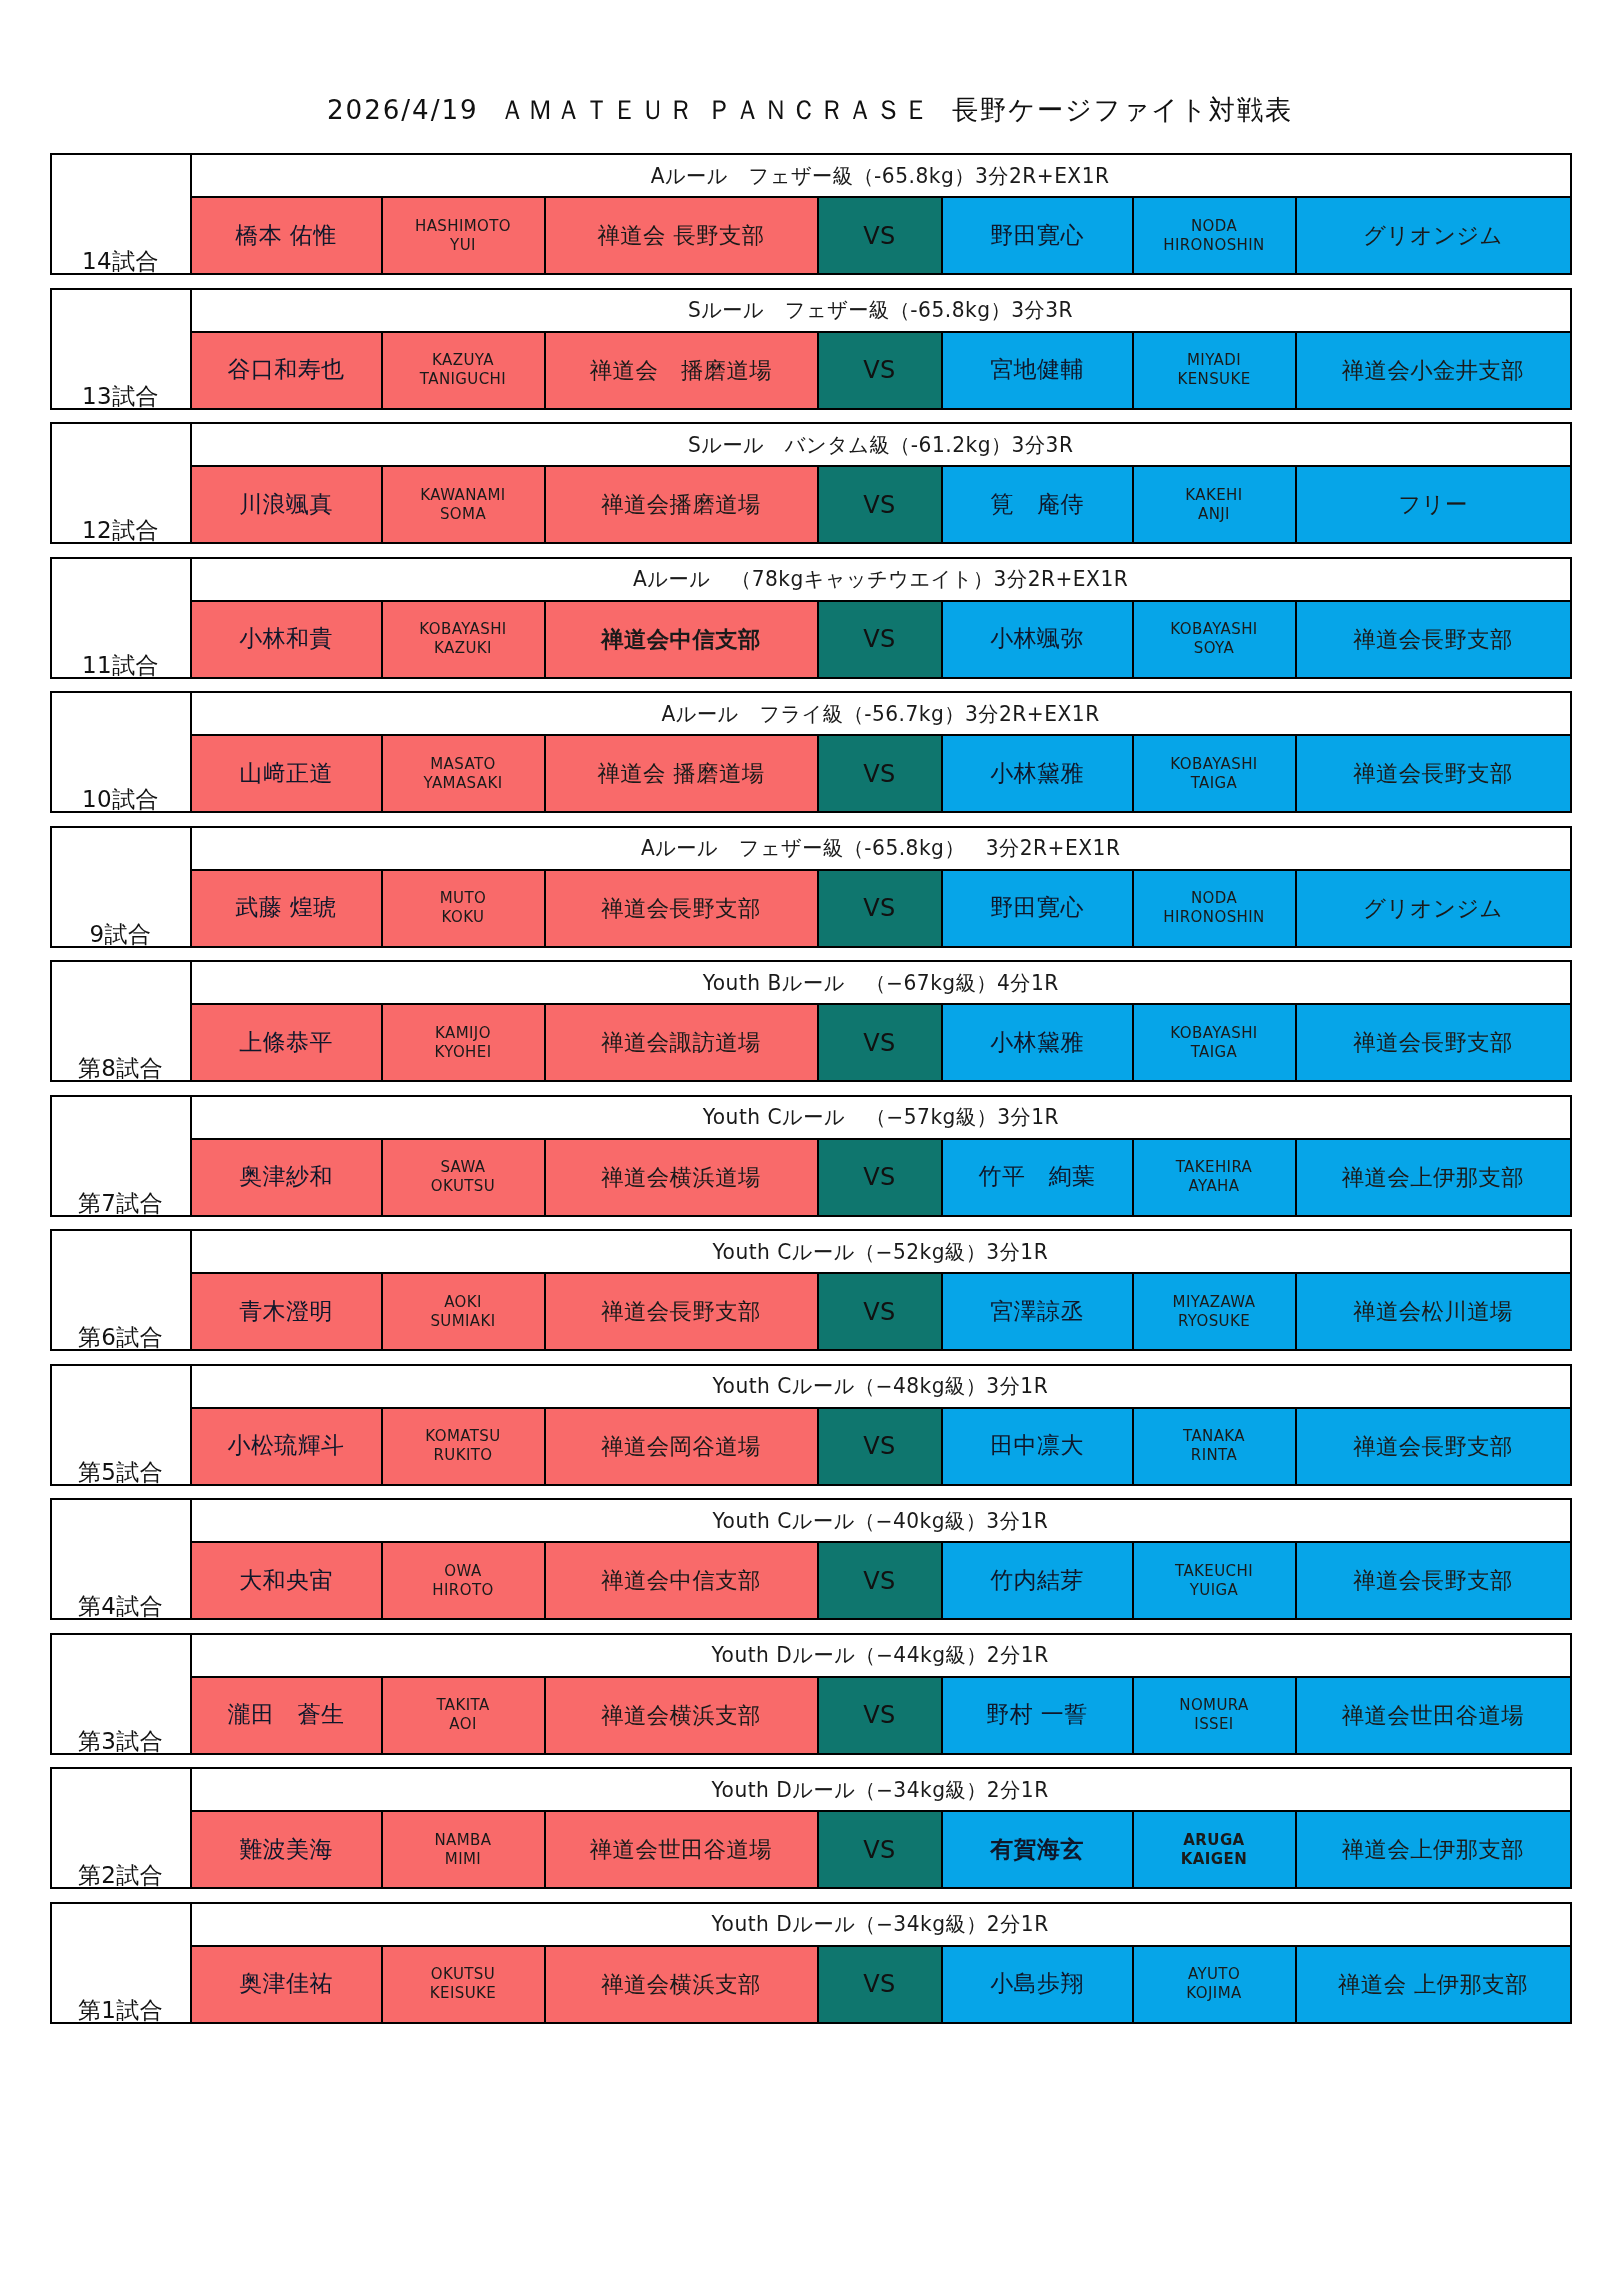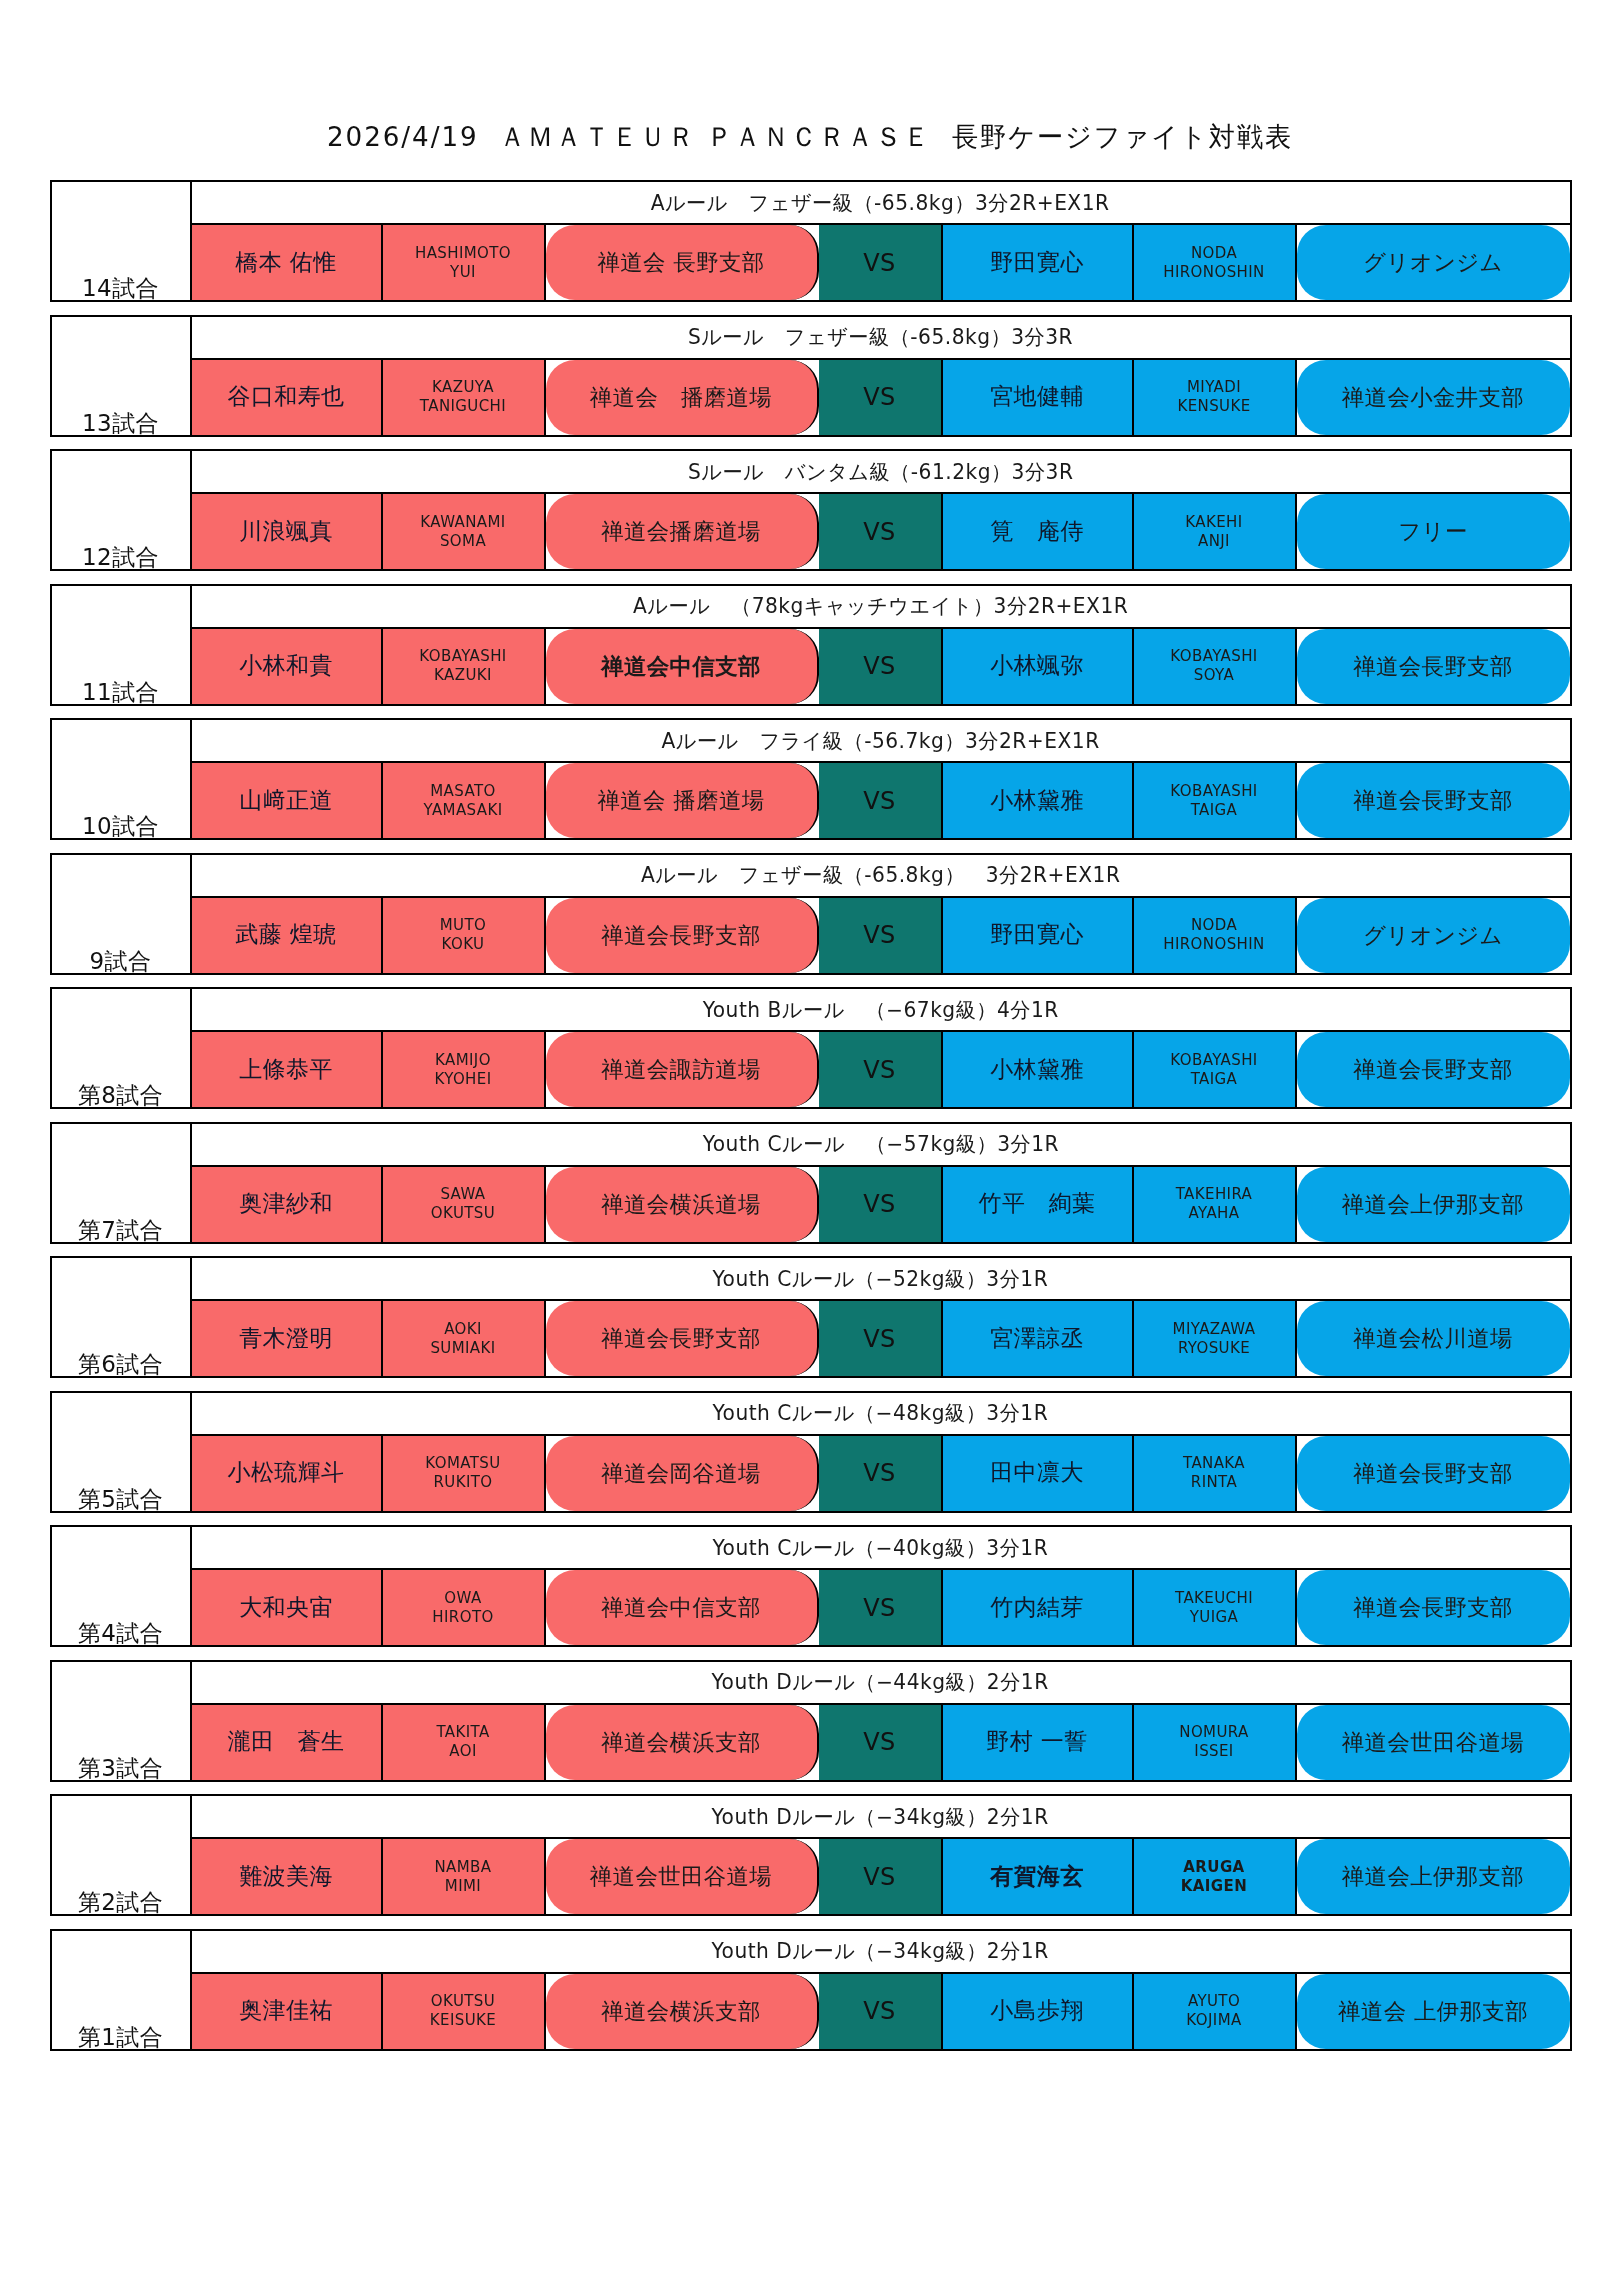--- a/index.html
+++ b/index.html
@@ -18,21 +18,21 @@
   .page {
     position: relative;
     width: 1621px;
     height: 2293px;
     box-sizing: border-box;
     padding: 0;
   }
 
   
   .title-wrap {
-    padding-top: 119px;
+    padding-top: 92px;
     text-align: center;
   }
   .doc-title {
     display: inline-block;
     font-family: "DejaVu Sans", "Liberation Sans", sans-serif;
     font-size: 27px;
     font-weight: 400;
     letter-spacing: 2px;
     color: #111111;
     white-space: pre;
@@ -119,21 +119,21 @@
     overflow: hidden;
   }
   .cell:last-child { border-right: none; }
 
   .red  { background: #f96a6a; }
   .blue { background: #06a5e8; }
   .vs-cell { background: #0f766e; }
 
   .c-name   { width: 191px; flex: 0 0 191px; }
   .c-romaji { width: 163px; flex: 0 0 163px; }
-  .c-gym    { width: 273px; flex: 0 0 273px; border-radius: 29px; }
+  .c-gym    { width: 273px; flex: 0 0 273px; }
   .c-vs     { width: 124px; flex: 0 0 124px; }
 
   .name-text {
     font-size: 23px;
     letter-spacing: 0.4px;
     line-height: 1.1;
     white-space: nowrap;
     color: #0f172a;
   }
   .romaji-text {

